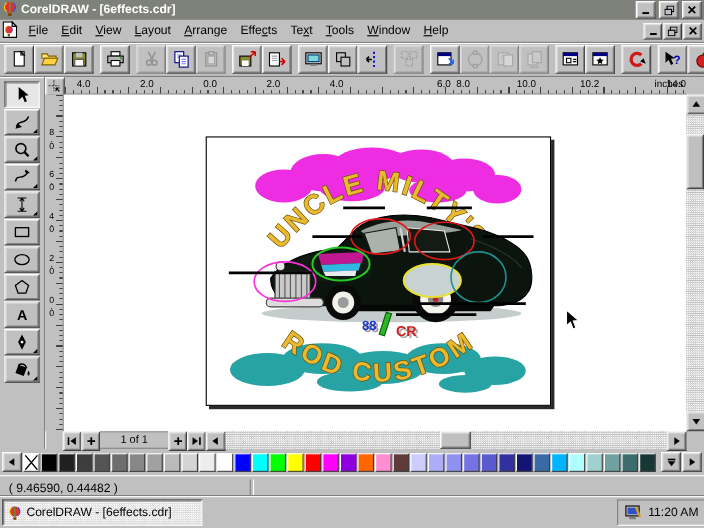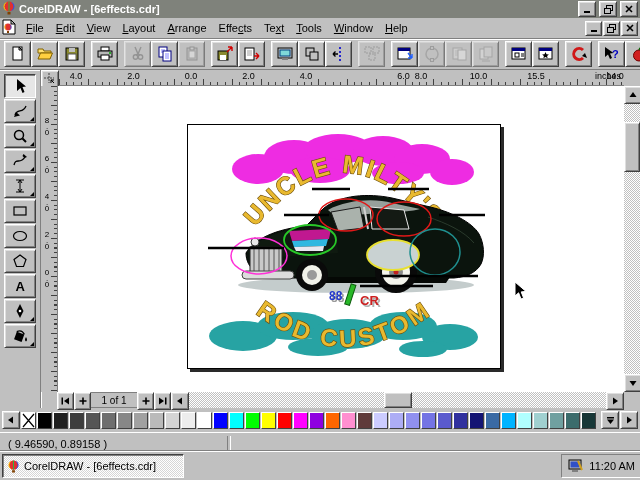--- a/index.html
+++ b/index.html
@@ -55,21 +55,21 @@
         border:1px solid #000;box-shadow:3px 3px 0 0 #2a2a2a;}
   #page svg{display:block;}
   
   .sb-btn{width:16px;height:16px;flex:none;display:flex;align-items:center;justify-content:center;}
   #vscroll{width:16px;flex:none;display:flex;flex-direction:column;}
   #vscroll .track{flex:1;position:relative;}
   #vthumb{position:absolute;left:0;top:18px;width:14px;height:48px;}
   #hscroll-row{height:16px;flex:none;display:flex;align-items:stretch;}
   #hscroll-row .lead{width:16px;flex:none;}
   .nav-btn{width:15px;height:16px;flex:none;display:flex;align-items:center;justify-content:center;font-weight:bold;font-size:10px;}
-  #page-label{width:46px;flex:none;display:flex;align-items:center;justify-content:center;font-size:10px;background:#c0c0c0;border-top:1px solid #808080;border-bottom:1px solid #808080;}
+  #page-label{width:62px;flex:none;display:flex;align-items:center;justify-content:center;font-size:10px;background:#c0c0c0;border-top:1px solid #808080;border-bottom:1px solid #808080;}
   #htrack{flex:1;position:relative;}
   #hthumb{position:absolute;top:0;left:195px;width:26px;height:14px;}
   
   #palette-row{height:24px;display:flex;align-items:center;padding:0 2px;gap:1px;}
   .swatch{width:13px;height:15px;flex:none;border:1px solid;border-color:#fff #404040 #404040 #fff;}
   .swatch.nofill{background:#fff;position:relative;}
   .swatch.nofill svg{position:absolute;inset:0;}
   #palette-row .pal-spacer{flex:1;}
   
   #statusbar{height:22px;border-top:1px solid #ffffff;position:relative;display:flex;align-items:center;}
@@ -401,21 +401,21 @@
       </div>
       <div id="hruler">
           <span class="rlabel" style="left: 17px;">4.0</span>
           <span class="rlabel" style="left: 74.5px;">2.0</span>
           <span class="rlabel" style="left: 132px;">0.0</span>
           <span class="rlabel" style="left: 189.5px;">2.0</span>
           <span class="rlabel" style="left: 247px;">4.0</span>
           <span class="rlabel" style="left: 304.5px; margin-left: 40px;">6.0</span>
           <span class="rlabel" style="left: 362px; text-align: center;">8.0</span>
           <span class="rlabel" style="left: 419.5px;">10.0</span>
-          <span class="rlabel" style="left: 477px;">15.5</span>
+          <span class="rlabel" style="left: 477px;">10.2</span>
           <span class="rlabel" style="left: 556px;">14.0</span>
           <span class="runits">inches</span>
         </div>
       <div id="ruler-corner"></div>
     </div>
     <div id="canvas-row">
       <div id="vruler">
           <span class="rlabel" style="top: 32px;">8
 .
 0</span>
@@ -639,21 +639,21 @@
       </svg>
     </div>
   <div class="sb-btn bevel-out" style="height:16px;">
       <svg width="8" height="8">
         <path d="M7 4 L2 0.5 V7.5 Z" fill="#000"></path>
       </svg>
     </div>
 </div>
 
 <div id="statusbar">
-  <span class="coords">( 9.46590, 0.89158 )</span>
+  <span class="coords">( 9.46590, 0.44482 )</span>
   <span class="divider"></span>
 </div>
 
 <div id="taskbar">
   <div id="task-btn" class="bevel-out">
     <svg width="13" height="13" viewBox="0 0 14 14">
       <ellipse cx="7" cy="5.5" rx="5" ry="5" fill="#e03030"></ellipse>
       <path d="M4 1.5 a5 5 0 0 0 0 8" stroke="#ffd000" fill="none"></path>
       <path d="M10 1.5 a5 5 0 0 1 0 8" stroke="#2050ff" fill="none"></path>
       <path d="M7 0.5 v10" stroke="#20c040"></path>

